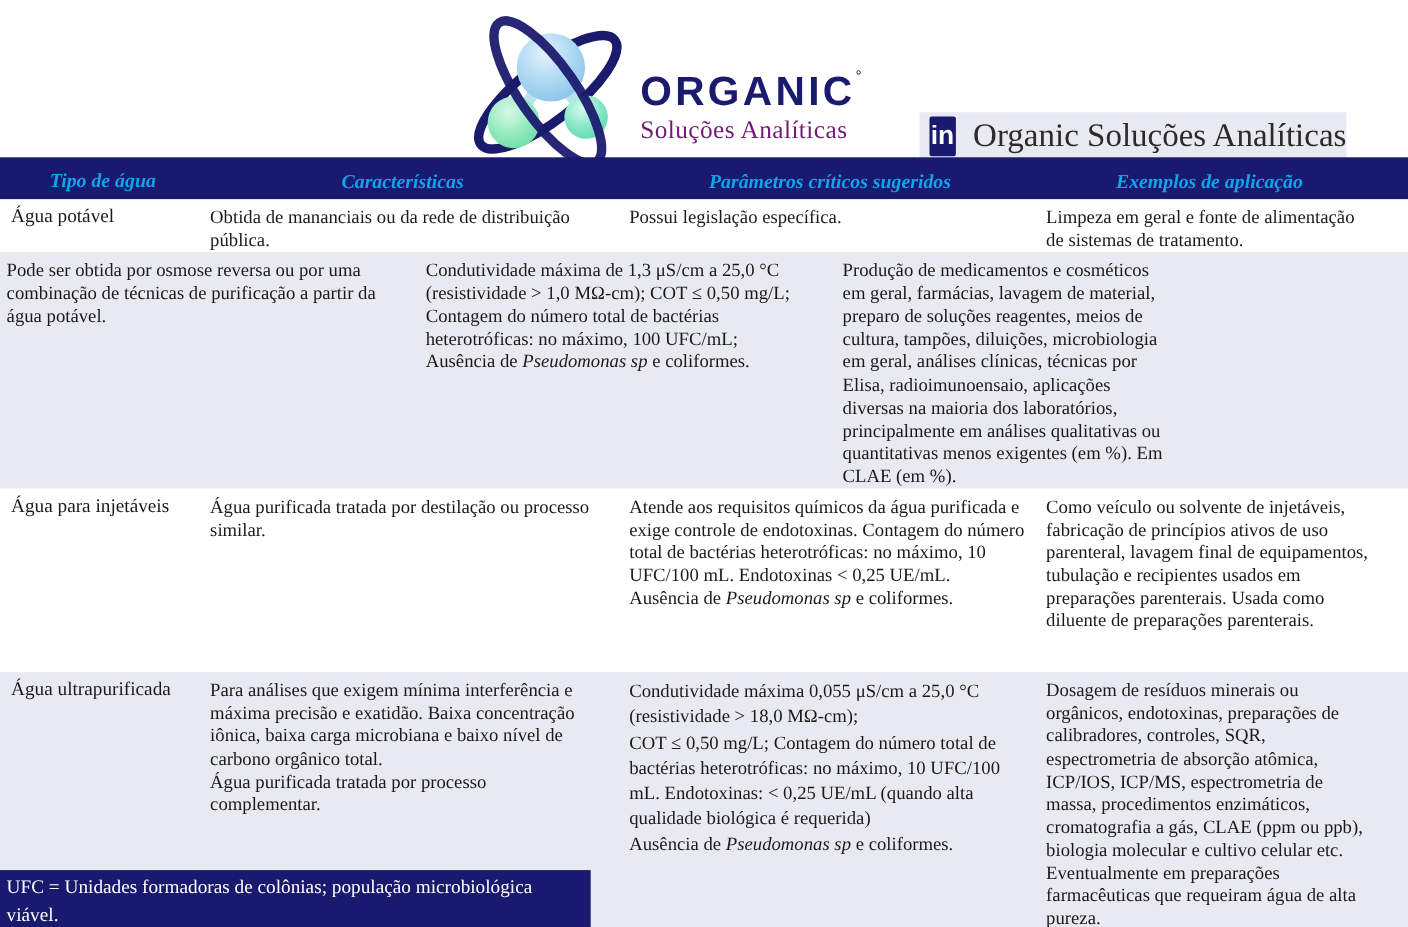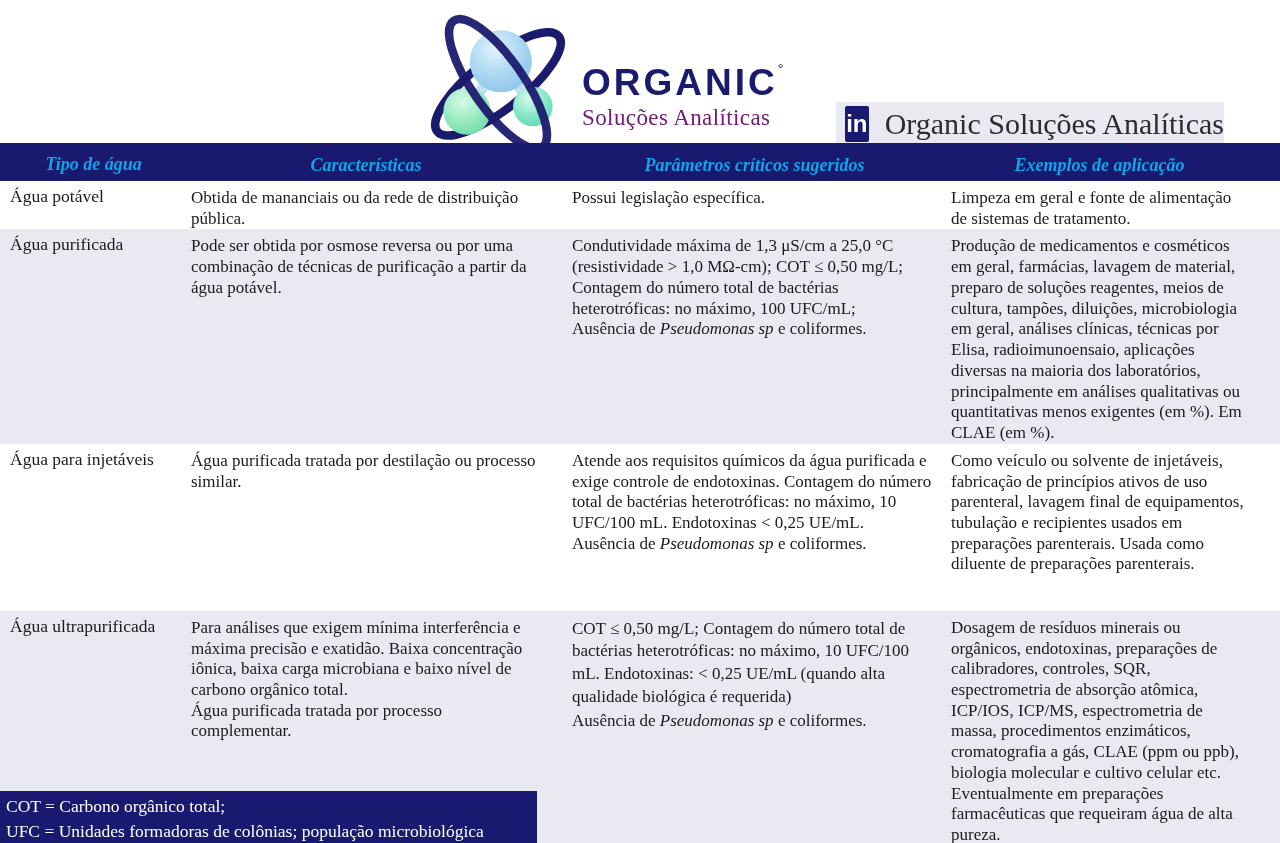--- a/index.html
+++ b/index.html
@@ -139,21 +139,20 @@
       </div>
       <div class="cell c3">
         <p>Possui legislação específica.</p>
       </div>
       <div class="cell c4">
         <p>Limpeza em geral e fonte de alimentação de sistemas de tratamento.</p>
       </div>
     </div>
 
     <div class="row r2 alt">
-      <div class="cell c1 tipo">Água purificada</div>
       <div class="cell c2">
         <p>Pode ser obtida por osmose reversa ou por uma combinação de técnicas de purificação a partir da água potável.</p>
       </div>
       <div class="cell c3">
         <p>Condutividade máxima de 1,3 μS/cm a 25,0 °C (resistividade &gt; 1,0 MΩ-cm); COT ≤ 0,50 mg/L; Contagem do número total de bactérias heterotróficas: no máximo, 100 UFC/mL;</p>
         <p class="tight"><span>Ausência de </span><span class="sp-italic">Pseudomonas sp</span><span> e coliformes.</span></p>
       </div>
       <div class="cell c4">
         <p>Produção de medicamentos e cosméticos em geral, farmácias, lavagem de material, preparo de soluções reagentes, meios de cultura, tampões, diluições, microbiologia em geral, análises clínicas, técnicas por Elisa, radioimunoensaio, aplicações diversas na maioria dos laboratórios, principalmente em análises qualitativas ou quantitativas menos exigentes (em %). Em CLAE (em %).</p>
       </div>
@@ -173,27 +172,27 @@
       </div>
     </div>
 
     <div class="row r4 alt">
       <div class="cell c1 tipo">Água ultrapurificada</div>
       <div class="cell c2">
         <p>Para análises que exigem mínima interferência e máxima precisão e exatidão. Baixa concentração iônica, baixa carga microbiana e baixo nível de carbono orgânico total.</p>
         <p class="tight">Água purificada tratada por processo complementar.</p>
       </div>
       <div class="cell c3">
+        <p>Condutividade máxima  0,055 μS/cm a 25,0 °C (resistividade &gt; 18,0 MΩ-cm);</p>
         <p>COT ≤ 0,50 mg/L; Contagem do número total de bactérias heterotróficas: no máximo, 10 UFC/100 mL. Endotoxinas: &lt; 0,25 UE/mL (quando alta qualidade biológica é requerida)</p>
         <p><span>Ausência de </span><span class="sp-italic">Pseudomonas sp</span><span> e coliformes.</span></p>
       </div>
       <div class="cell c4">
         <p>Dosagem de resíduos minerais ou orgânicos, endotoxinas, preparações de calibradores, controles, SQR, espectrometria de absorção atômica, ICP/IOS, ICP/MS, espectrometria de massa, procedimentos enzimáticos, cromatografia a gás, CLAE (ppm ou ppb), biologia molecular e cultivo celular etc. Eventualmente em preparações farmacêuticas que requeiram água de alta pureza.</p>
       </div>
     </div>
   </div>
 
   <div class="footnotes">
-    <div>COT = Carbono orgânico total;</div>
     <div>UFC = Unidades formadoras de colônias; população microbiológica viável.</div>
   </div>
 
 </div>
 
 </body></html>

